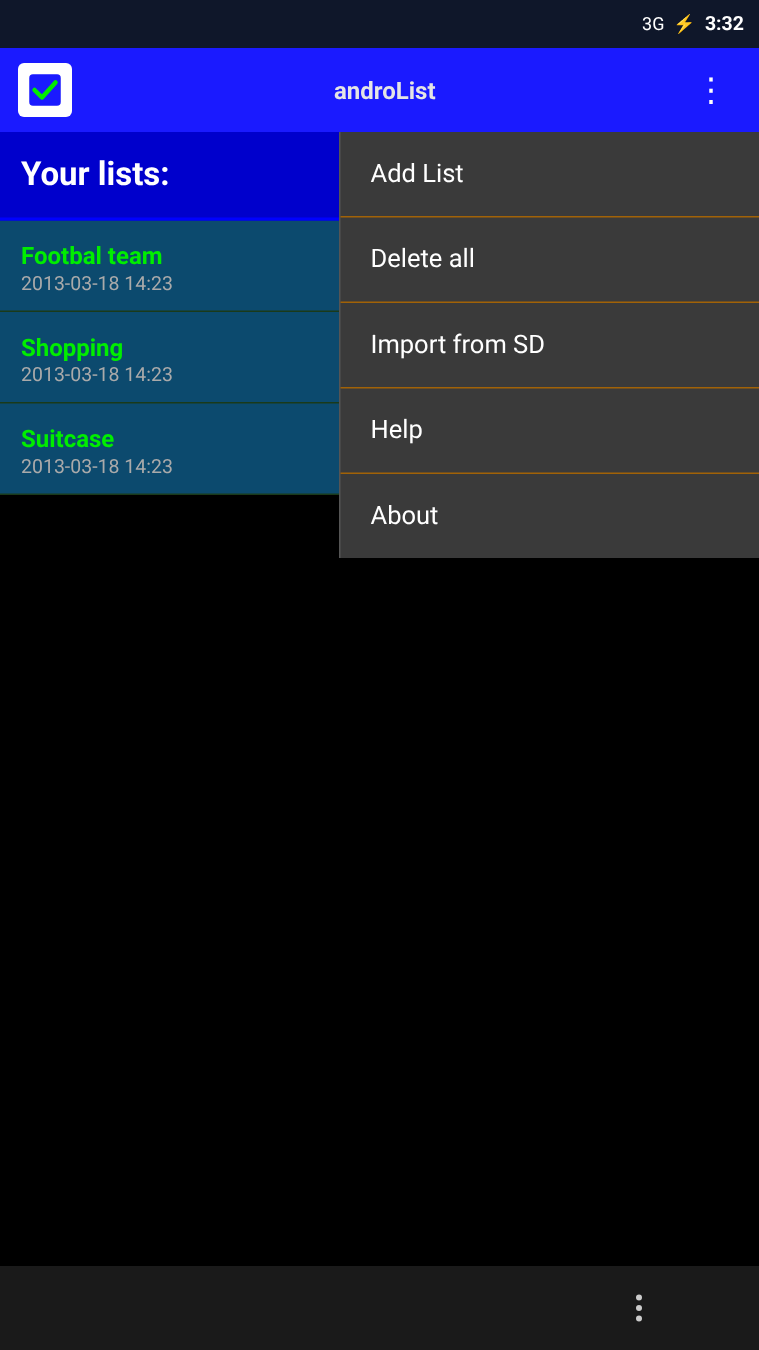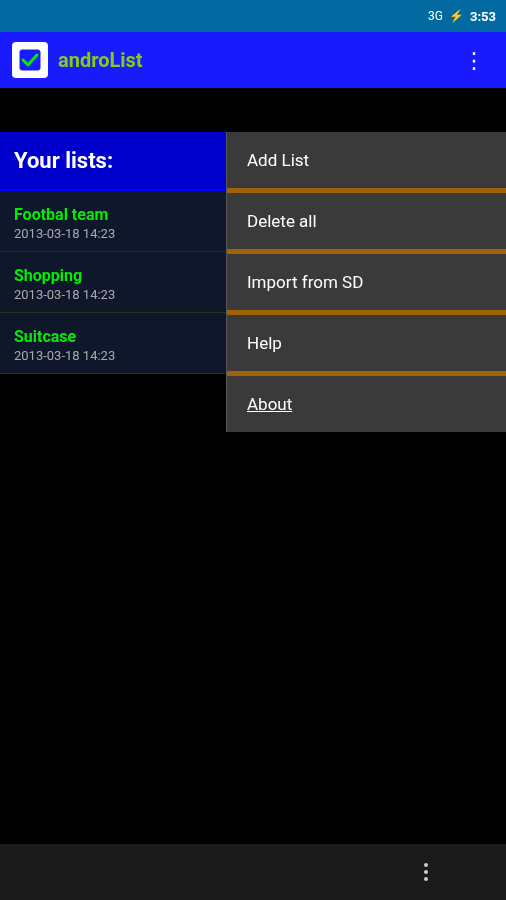--- a/index.html
+++ b/index.html
@@ -10,21 +10,21 @@
       background: #000;
       font-family: 'Roboto', Arial, sans-serif;
       overflow: hidden;
       position: relative;
     }
 
     
     #status-bar {
       width: 100%;
       height: 32px;
-      background: #0369a1;
+      background: #0f172a;
       display: flex;
       align-items: center;
       justify-content: flex-end;
       padding: 0 10px;
       gap: 6px;
     }
 
     .status-text {
       color: #fff;
       font-size: 13px;
@@ -63,40 +63,40 @@
       margin-right: 10px;
       flex-shrink: 0;
     }
 
     #app-logo svg {
       width: 24px;
       height: 24px;
     }
 
     #app-title {
-      color: #84cc16;
-      font-size: 20px;
+      color: #e5e5e5;
+      font-size: 16px;
       font-weight: bold;
       flex: 1;
+      text-align: center;
     }
 
     #overflow-menu-button {
       color: #fff;
       font-size: 22px;
       cursor: pointer;
       padding: 8px;
       letter-spacing: 1px;
     }
 
     
     #main-content {
       width: 100%;
-      background: #0f172a;
+      background: #0c4a6e;
       position: relative;
-      margin-top: 44px;
     }
 
     
     #lists-header {
       background: #0000cc;
       padding: 16px 14px;
       border-bottom: 2px solid #0000ff;
     }
 
     #lists-header-title {
@@ -133,26 +133,25 @@
       background: #3a3a3a;
       border-left: 1px solid #555;
       z-index: 100;
     }
 
     .menu-item {
       padding: 18px 20px;
       color: #fff;
       font-size: 17px;
       cursor: pointer;
-      border-bottom: 5px solid #a16207;
+      border-bottom: 1px solid #a16207;
     }
 
     .menu-item:last-child {
       border-bottom: none;
-      text-decoration: underline;
     }
 
     
     #nav-bar {
       position: absolute;
       bottom: 0;
       left: 0;
       width: 100%;
       height: 56px;
       background: #1a1a1a;
@@ -188,21 +187,21 @@
       background: #ccc;
       border-radius: 50%;
     }
   </style>
 </head>
 <body>
 
 <div id="status-bar">
   <span class="signal-icon">3G</span>
   <span class="battery-icon">⚡</span>
-  <span class="status-text">3:53</span>
+  <span class="status-text">3:32</span>
 </div>
 
 <div id="app-bar">
   <div id="app-logo">
     <svg viewBox="0 0 24 24" fill="none" xmlns="http://www.w3.org/2000/svg">
       <rect x="2" y="2" width="20" height="20" rx="2" fill="#1a1aff" stroke="#1a1aff"></rect>
       <polyline points="5,12 10,17 19,7" stroke="#00ee00" stroke-width="3" fill="none" stroke-linecap="round" stroke-linejoin="round"></polyline>
     </svg>
   </div>
   <span id="app-title">androList</span>

